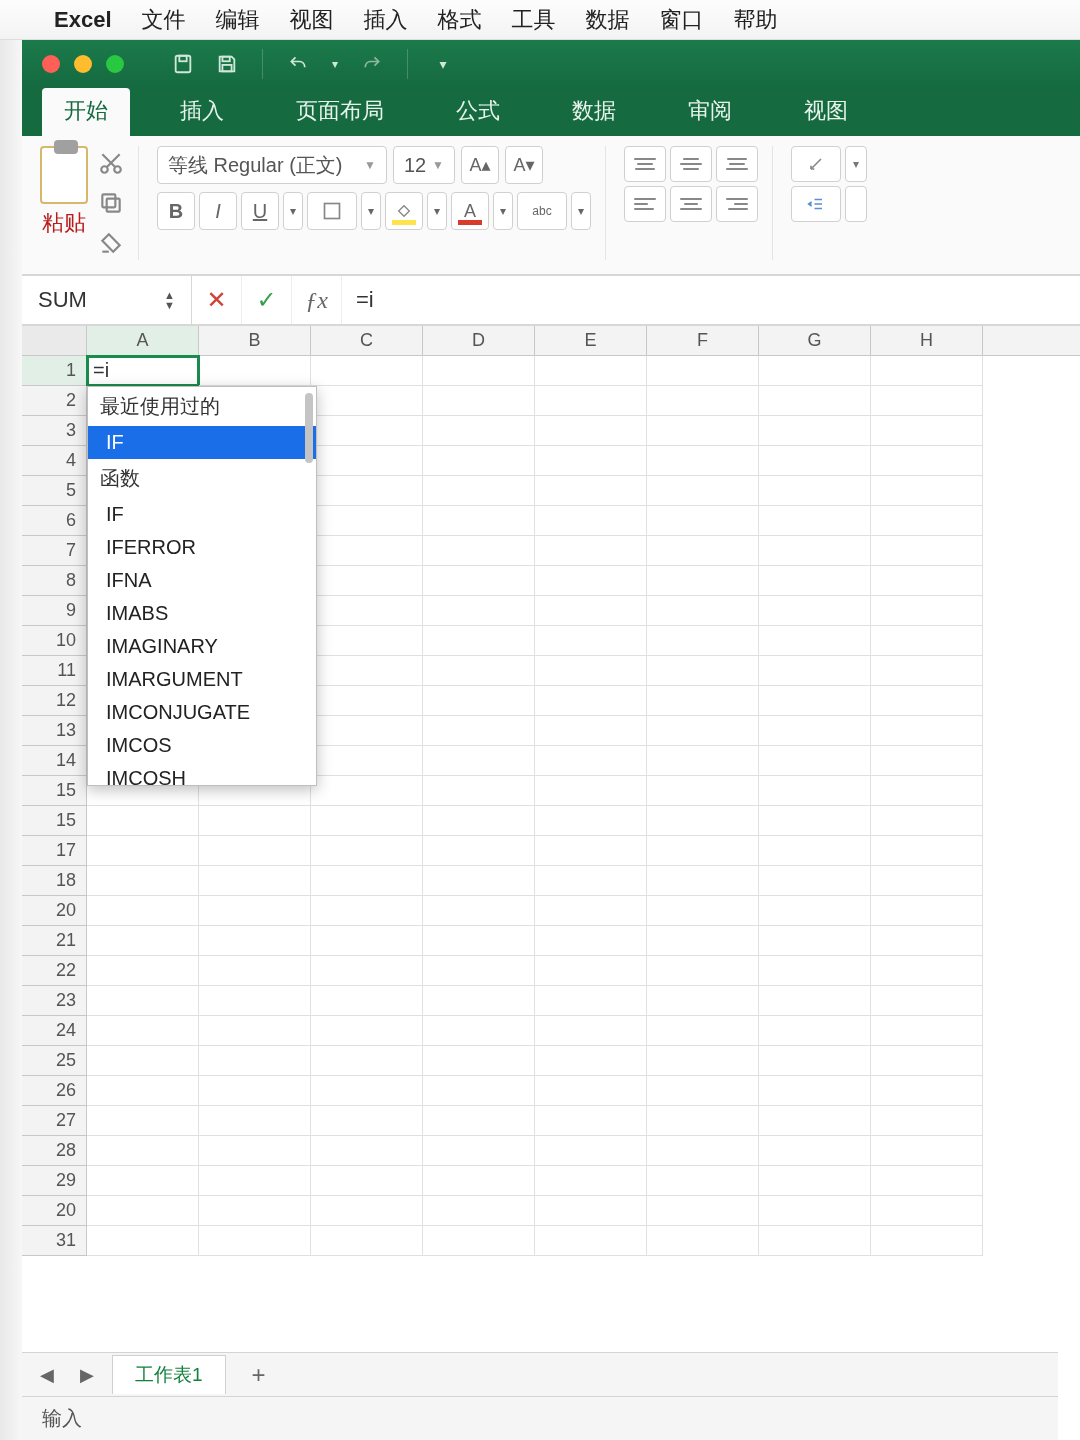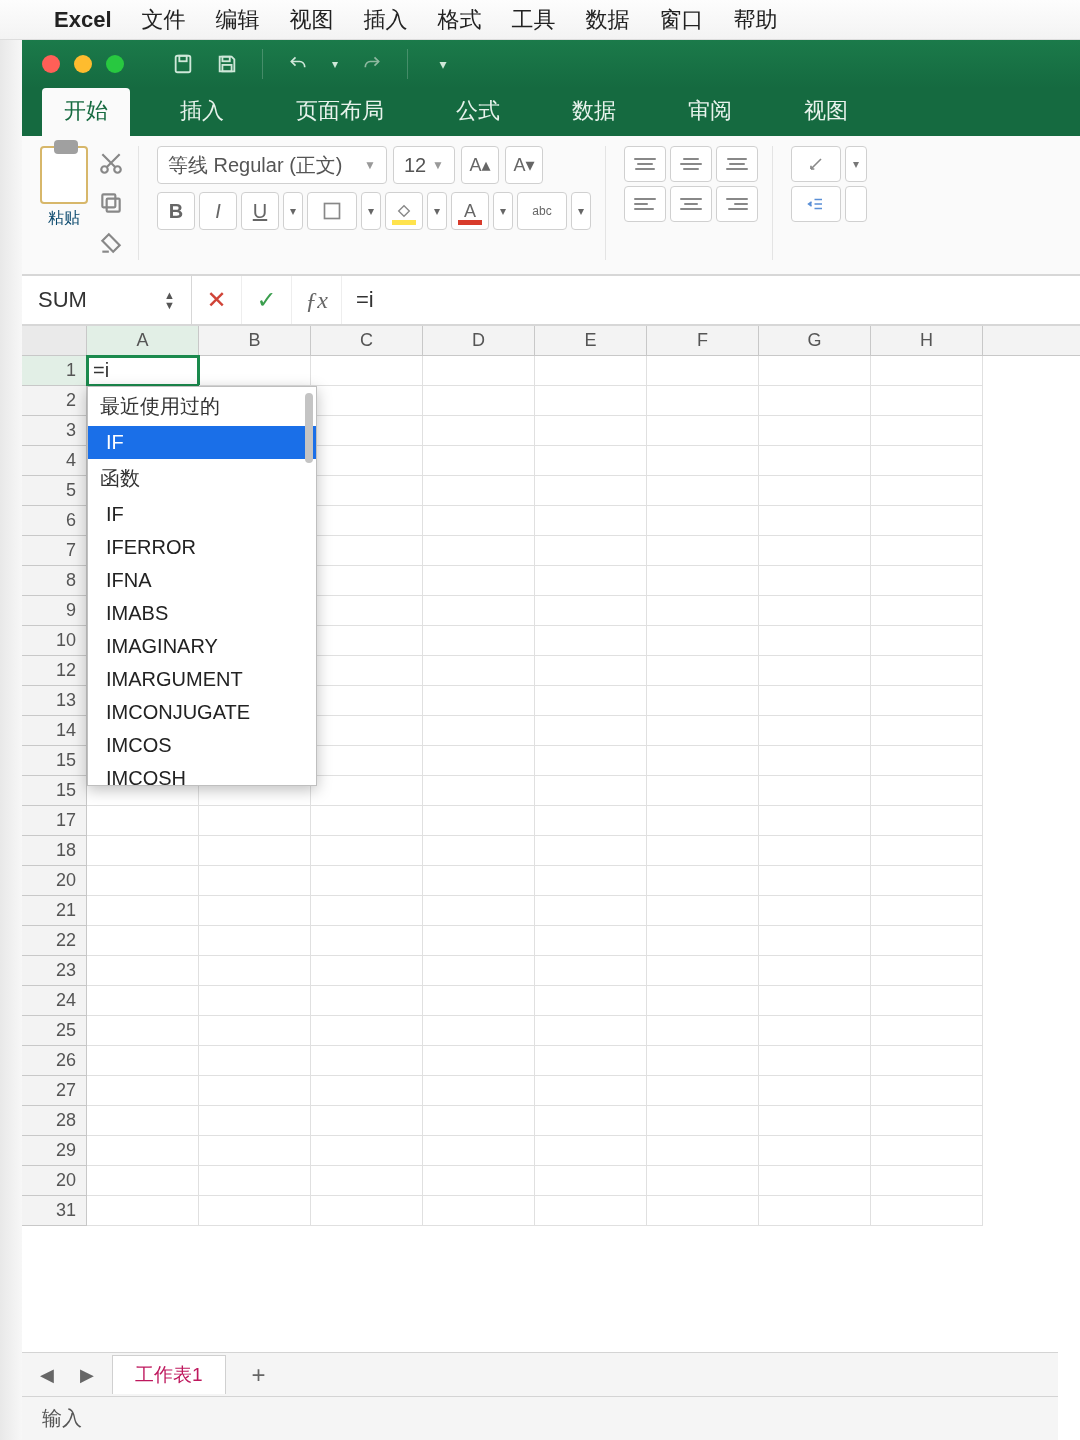--- a/index.html
+++ b/index.html
@@ -89,21 +89,21 @@
 .ribbon-group:last-child { border-right: none; }
 .paste-block { display: flex; flex-direction: column; align-items: center; gap: 4px; }
 .paste-block .clip-icon {
   width: 48px; height: 58px; background: #fff; border: 2px solid #d7b76a; border-radius: 4px;
   position: relative;
 }
 .paste-block .clip-icon::before {
   content: ""; position: absolute; top: -8px; left: 12px; width: 24px; height: 14px;
   background: #a0a0a0; border-radius: 4px;
 }
-.paste-label { font-size: 16px; color: #0c4a6e; }
+.paste-label { font-size: 22px; color: #b91c1c; }
 .mini-col { display: flex; flex-direction: column; gap: 10px; padding-top: 4px; }
 
 .font-row { display: flex; gap: 6px; }
 .font-select {
   height: 38px; border: 1px solid #d0d0d0; background: #fff; border-radius: 4px;
   display: flex; align-items: center; padding: 0 10px; font-size: 20px; color: #555;
 }
 .font-name { width: 230px; justify-content: space-between; }
 .font-size { width: 62px; justify-content: space-between; }
 .caret { font-size: 12px; color: #999; }
@@ -239,21 +239,21 @@
 .sheet-nav {
   width: 30px; height: 30px; display: flex; align-items: center; justify-content: center;
   color: #666; font-size: 18px;
 }
 .sheet-tab {
   padding: 6px 22px;
   background: #fff;
   border: 1px solid #d0d0d0;
   border-bottom: none;
   font-size: 19px;
-  color: #be185d;
+  color: #15803d;
 }
 .sheet-add { font-size: 24px; color: #666; padding: 0 16px; }
 
 
 .status-bar {
   position: absolute;
   left: 22px; right: 22px; bottom: 0;
   height: 44px;
   background: #f5f5f5;
   border-top: 1px solid #d4d4d4;
@@ -613,20 +613,31 @@
           <div class="cell"></div>
           <div class="cell"></div>
           <div class="cell"></div>
           <div class="cell"></div>
           <div class="cell"></div>
           <div class="cell"></div>
           <div class="cell"></div>
           <div class="cell"></div>
         </div>
         <div class="row">
+          <div class="row-h">11</div>
+          <div class="cell"></div>
+          <div class="cell"></div>
+          <div class="cell"></div>
+          <div class="cell"></div>
+          <div class="cell"></div>
+          <div class="cell"></div>
+          <div class="cell"></div>
+          <div class="cell"></div>
+        </div>
+        <div class="row">
           <div class="row-h">12</div>
           <div class="cell"></div>
           <div class="cell"></div>
           <div class="cell"></div>
           <div class="cell"></div>
           <div class="cell"></div>
           <div class="cell"></div>
           <div class="cell"></div>
           <div class="cell"></div>
         </div>

